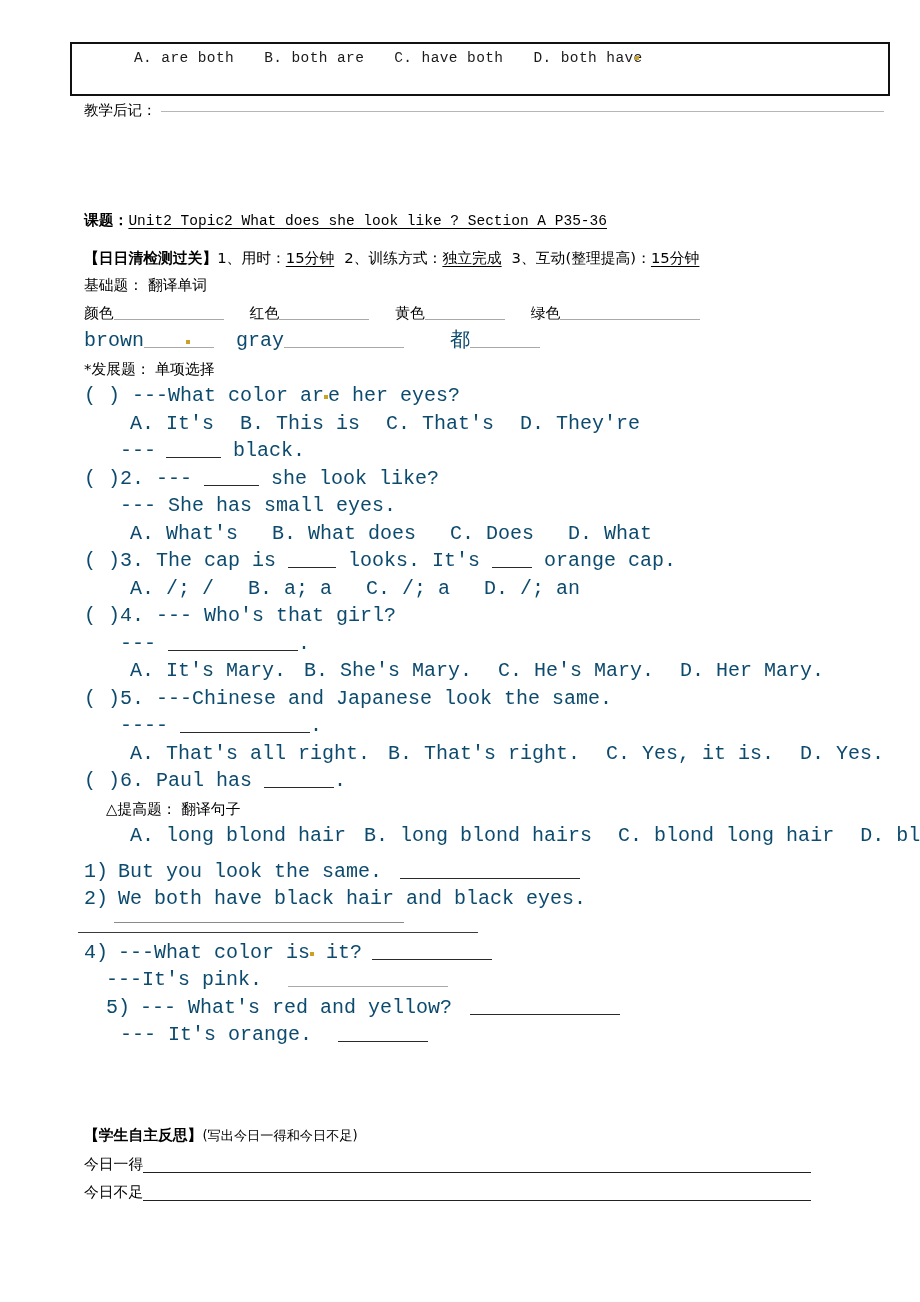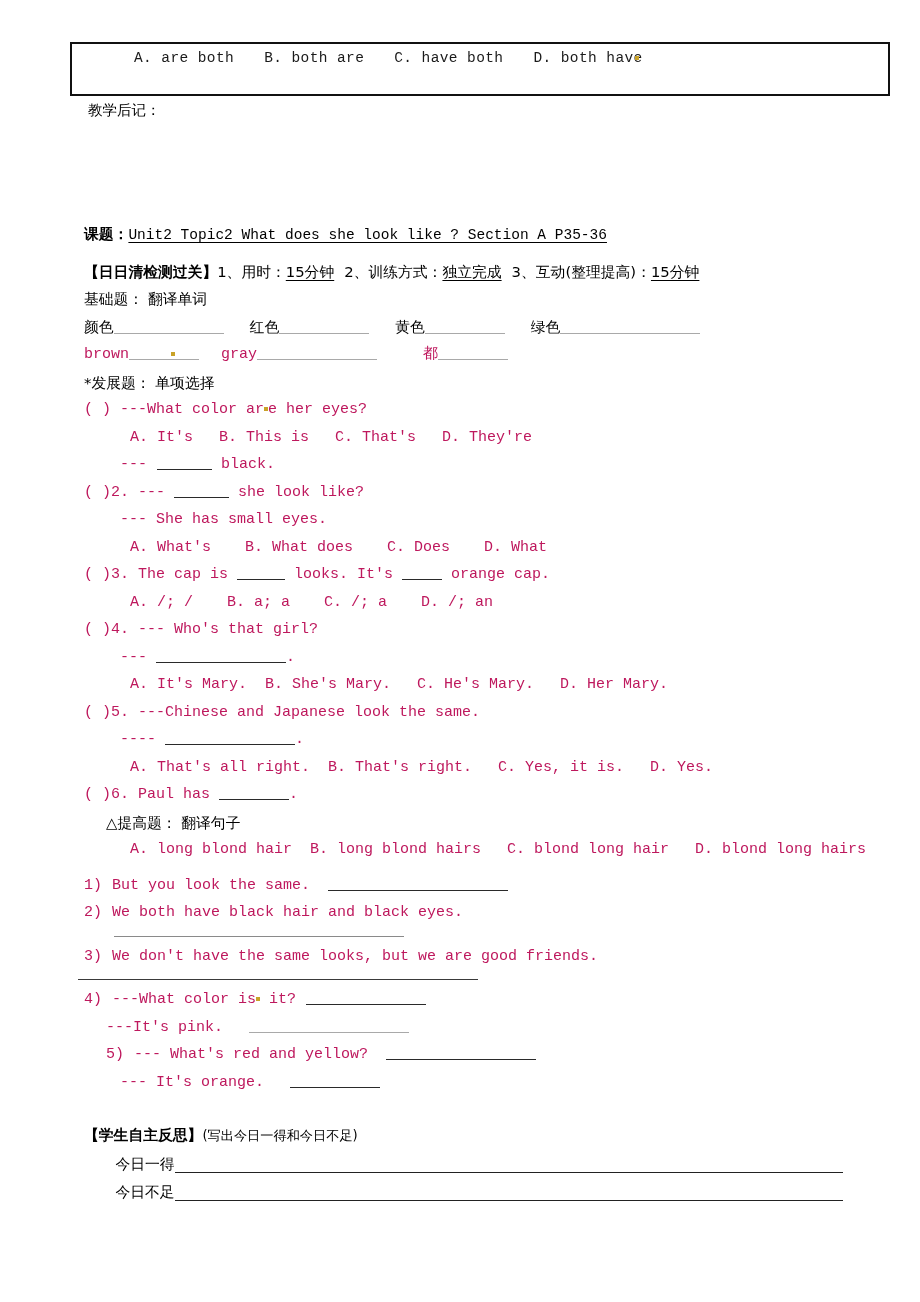--- a/index.html
+++ b/index.html
@@ -47,51 +47,50 @@
 
   
   .note-row {
     position: absolute;
     left: 84px;
     top: 101px;
     width: 800px;
     display: flex;
     align-items: baseline;
     font-size: 14.5px;
-    flex-direction: column;
   }
   .cn { font-family: "DejaVu Sans", "Liberation Sans", sans-serif; }
   .note-label {
     font-family: "DejaVu Sans", "Liberation Sans", sans-serif;
     font-size: 14.5px;
     white-space: nowrap;
   }
   .note-rule {
     flex: 1;
     border-bottom: 1px solid #b6b6b6;
     height: 1px;
     margin-left: 4px;
     position: relative;
     top: -3px;
   }
 
   
   .body-block {
     position: absolute;
     left: 84px;
-    top: 220px;
+    top: 206px;
     width: 800px;
   }
 
   .line {
     line-height: 27.5px;
     white-space: nowrap;
     font-family: "Liberation Mono", "DejaVu Sans Mono", monospace;
-    font-size: 15px;
-    color: #be185d;
+    font-size: 20px;
+    color: #0c4a6e;
   }
   .line.cnline {
     font-family: "DejaVu Sans", "Liberation Sans", sans-serif;
     font-size: 14.8px;
     color: #000000;
   }
   .b { font-weight: bold; }
   .u { text-decoration: underline; text-underline-offset: 3px; }
 
   
@@ -165,21 +164,20 @@
   }
   .reflect-title .small {
     font-weight: normal;
     font-size: 13.2px;
   }
   .reflect-row {
     display: flex;
     align-items: flex-end;
     line-height: 26px;
     margin-top: 2px;
-    justify-content: center;
   }
   .reflect-label {
     font-family: "DejaVu Sans", "Liberation Sans", sans-serif;
     font-size: 14.8px;
     white-space: nowrap;
   }
   .reflect-rule {
     width: 668px;
     border-bottom: 1px solid #222222;
     height: 1px;
@@ -284,23 +282,20 @@
 
     <div class="line">
       <span>1)</span><span class="gap10"></span><span>But you look the same.</span><span class="gap18"></span><span class="blank blank-dark w180"></span>
     </div>
 
     <div class="line">
       <span>2)</span><span class="gap10"></span><span>We both have black hair and black eyes.</span>
     </div>
     <div class="answer-rule r1" style="margin-left:30px;width:290px;"></div>
 
-    <div class="line">
-      <span>3)</span><span class="gap10"></span><span>We don't have the same looks, but we are good friends.</span>
-    </div>
     <div class="answer-rule r2 dark" style="margin-left:-6px;width:400px;"></div>
 
     <div class="line">
       <span>4)</span><span class="gap10"></span><span>---What color is</span><span class="mark"></span><span> it?</span><span class="gap10"></span><span class="blank blank-dark w120"></span>
     </div>
     <div class="line indent1">
       <span>---It's pink.</span><span class="gap26"></span><span class="blank blank-light w160"></span>
     </div>
 
     <div class="line indent1">

